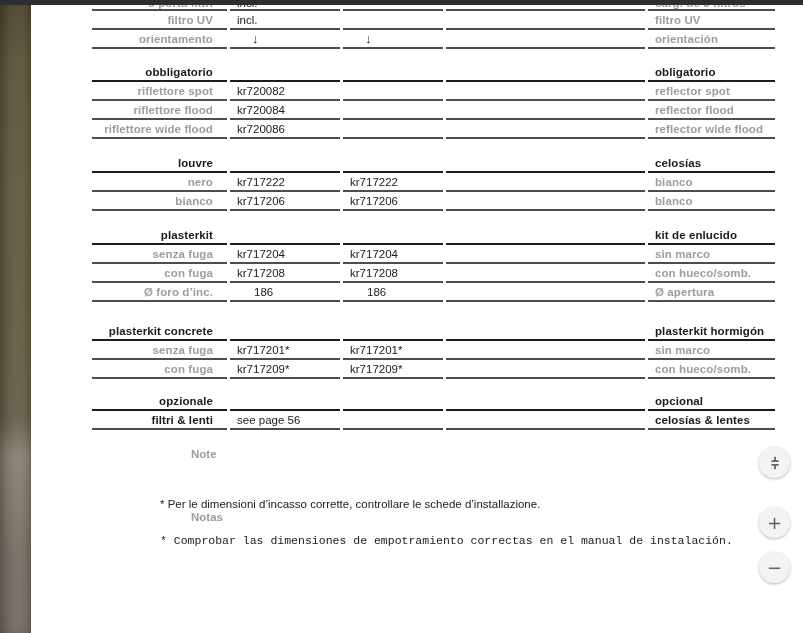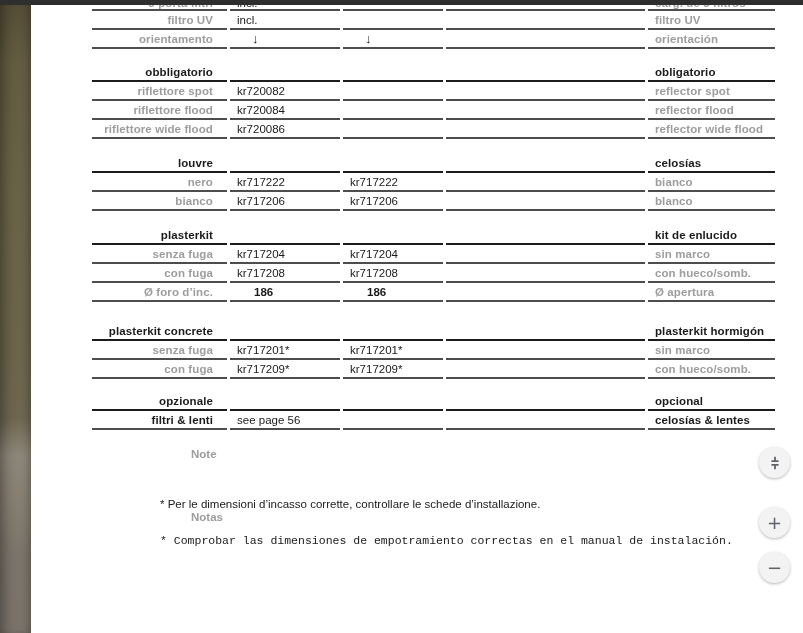--- a/index.html
+++ b/index.html
@@ -37,21 +37,21 @@
   .c.w-label{width:135px;margin-right:3px;justify-content:flex-end;padding-right:14px;}
   .c.w-v1{width:110px;margin-right:3px;padding-left:7px;}
   .c.w-v2{width:100px;margin-right:3px;padding-left:7px;}
   .c.w-sp{width:199px;margin-right:3px;}
   .c.w-es{width:127px;padding-left:7px;}
   .label, .label-es{color:#9d9d9d;font-weight:bold;letter-spacing:.1px;}
   .label.dark, .label-es.dark{color:#1b1b1b;}
   .row.header .c{height:18px;border-bottom-color:#1c1c1c;}
   .row.header .label, .row.header .label-es{color:#1b1b1b;}
   .v b{font-weight:normal;}
-  .v.num{padding-left:24px;font-weight:bold;}
+  .v.num{padding-left:24px;}
   .v.arrow{padding-left:22px;font-weight:bold;font-size:13px;}
   .row.clip .c{height:11px;align-items:flex-end;line-height:11px;}
 
   
   .note-title{position:absolute;left:163px;color:#9d9d9d;font-weight:bold;font-size:11.5px;z-index:2;padding-left:28px;}
   .note-body{position:absolute;left:160px;color:#202020;font-size:11.5px;z-index:2;}
   #note-it-title{top:448px;}
   #note-it-body{top:498px;}
   #note-es-title{top:511px;}
   #note-es-body{top:534px;font-family:Liberation Mono, monospace;}

